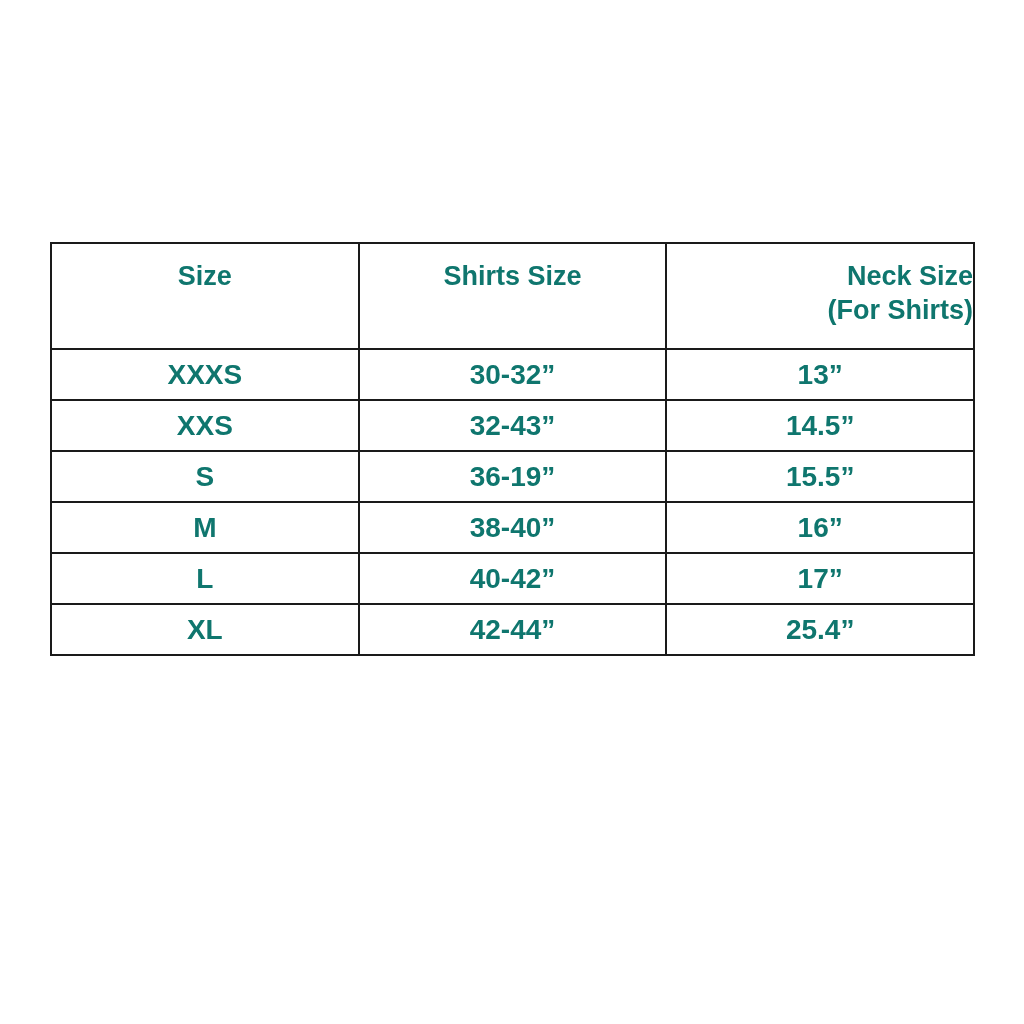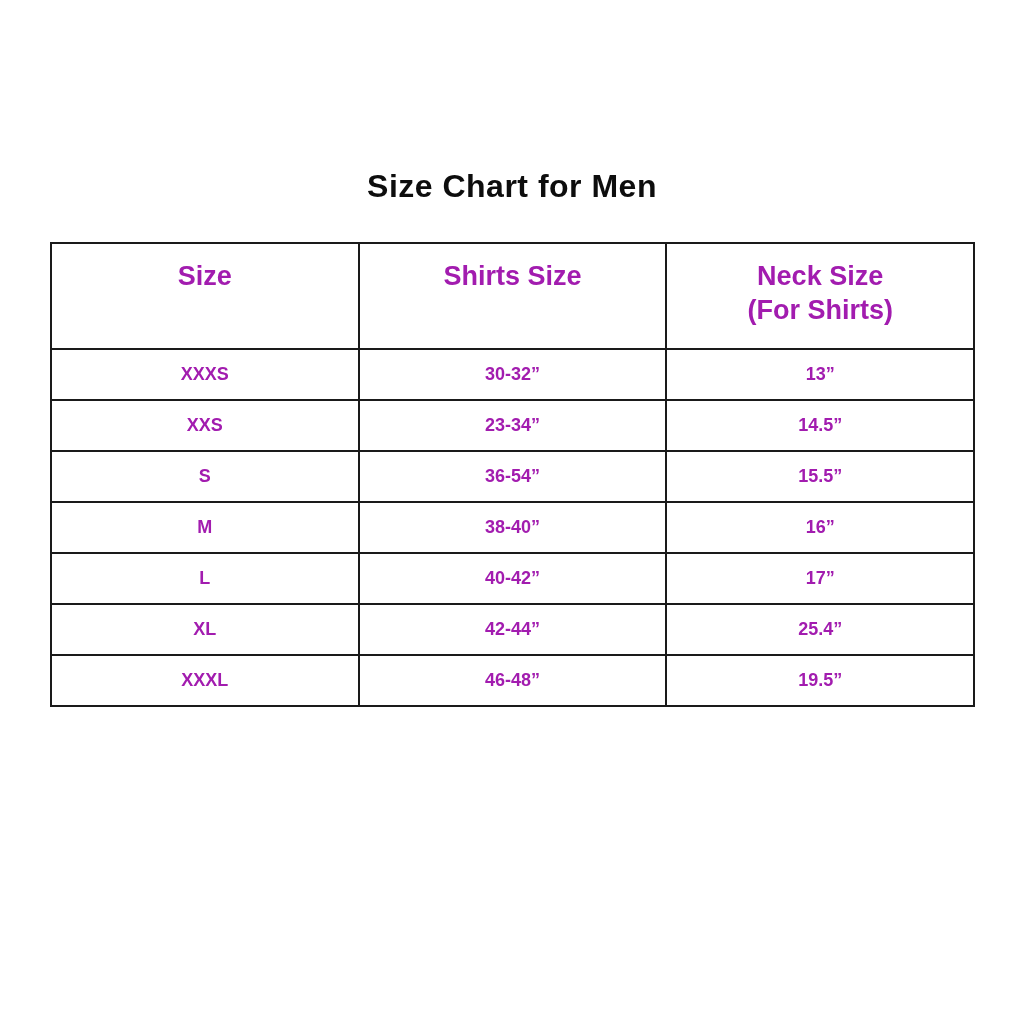--- a/index.html
+++ b/index.html
@@ -35,89 +35,84 @@
     width: 925px;
     border-collapse: collapse;
     table-layout: fixed;
     background: #ffffff;
   }
   .size-table th,
   .size-table td {
     border: 2px solid #1a1a1a;
     text-align: center;
     font-weight: bold;
-    color: #a21caf;
+    color: #0f766e;
     padding: 0;
   }
   .size-table thead th {
     height: 88px;
     font-size: 27px;
     vertical-align: top;
     padding-top: 16px;
     line-height: 1.25;
   }
   .size-table tbody td {
     height: 49px;
-    font-size: 18px;
+    font-size: 28px;
     vertical-align: middle;
   }
   .hdr-line {
     display: block;
+    text-align: right;
   }
 </style>
 </head>
 <body>
 
 <div class="canvas">
 
-  <h1 class="title">Size Chart for Men</h1>
 
   <table class="size-table">
     <thead>
       <tr>
         <th>Size</th>
         <th>Shirts Size</th>
         <th>
           <span class="hdr-line">Neck Size</span>
           <span class="hdr-line">(For Shirts)</span>
         </th>
       </tr>
     </thead>
     <tbody>
       <tr>
         <td>XXXS</td>
         <td>30-32”</td>
         <td>13”</td>
       </tr>
       <tr>
         <td>XXS</td>
-        <td>23-34”</td>
+        <td>32-43”</td>
         <td>14.5”</td>
       </tr>
       <tr>
         <td>S</td>
-        <td>36-54”</td>
+        <td>36-19”</td>
         <td>15.5”</td>
       </tr>
       <tr>
         <td>M</td>
         <td>38-40”</td>
         <td>16”</td>
       </tr>
       <tr>
         <td>L</td>
         <td>40-42”</td>
         <td>17”</td>
       </tr>
       <tr>
         <td>XL</td>
         <td>42-44”</td>
         <td>25.4”</td>
       </tr>
-      <tr>
-        <td>XXXL</td>
-        <td>46-48”</td>
-        <td>19.5”</td>
-      </tr>
     </tbody>
   </table>
 
 </div>
 
 </body></html>

